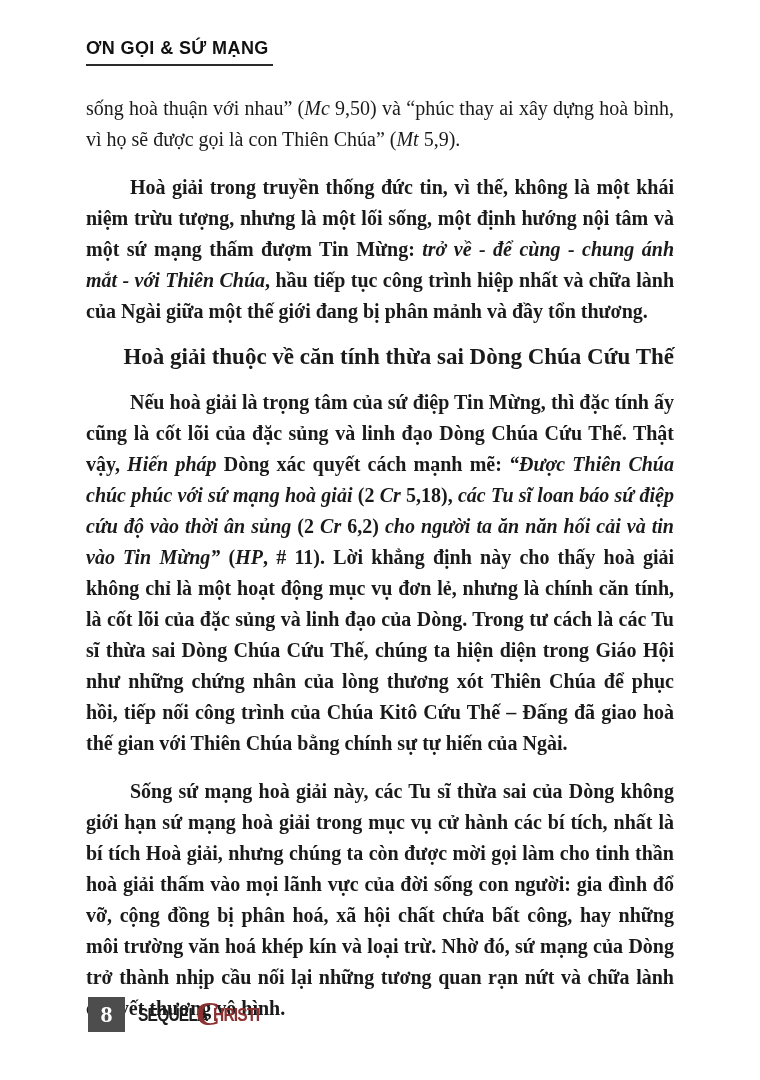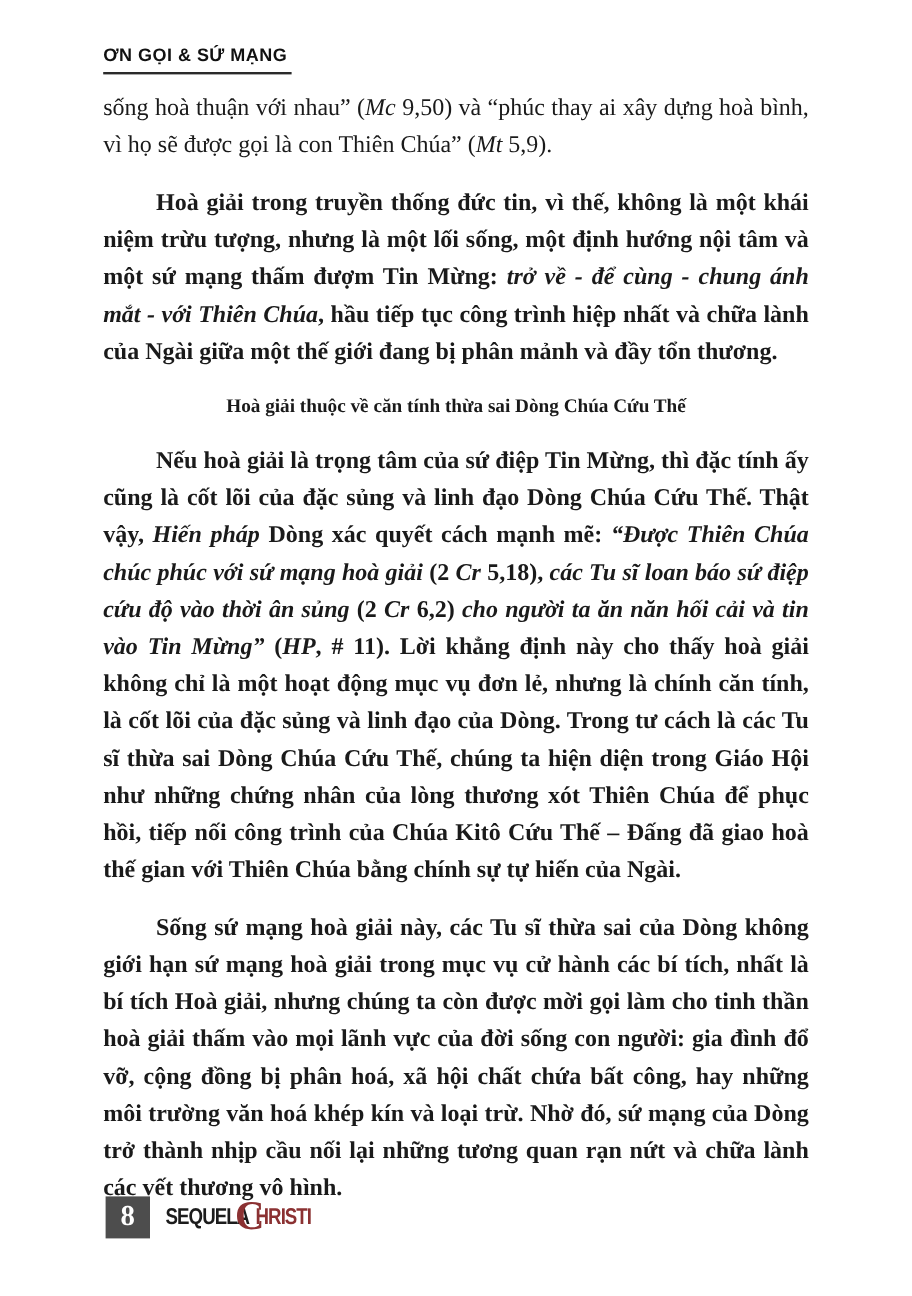--- a/index.html
+++ b/index.html
@@ -13,50 +13,50 @@
   }
   .page{
     position:absolute;inset:0;
     padding:38px 86px 0 86px;
     box-sizing:border-box;
   }
   .running-header{
     display:inline-block;
     font-family:"Liberation Sans","DejaVu Sans",sans-serif;
     font-weight:bold;
-    font-size:15px;
+    font-size:18px;
     letter-spacing:0.4px;
     color:#111111;
     border-bottom:2px solid #2a2a2a;
     padding-bottom:5px;
     padding-right:4px;
   }
   .body-text{
     margin-top:0;
     font-size:20px;
     line-height:31px;
     text-align:justify;
   }
   .para{
     margin:17px 0 0 0;
   }
   .para.first{
-    margin-top:13px;
+    margin-top:27px;
   }
   .para.indent{
     text-indent:44px;
     font-weight:bold;
   }
   .it{font-style:italic;}
   .section-heading{
-    font-size:16px;
+    font-size:23px;
     font-weight:bold;
     line-height:27px;
     margin:16px 0 0 0;
-    text-align:center;
+    text-align:right;
   }
   .footer{
     position:absolute;
     left:88px;
     top:997px;
     display:flex;
     align-items:center;
   }
   .page-number-box{
     width:37px;height:35px;

